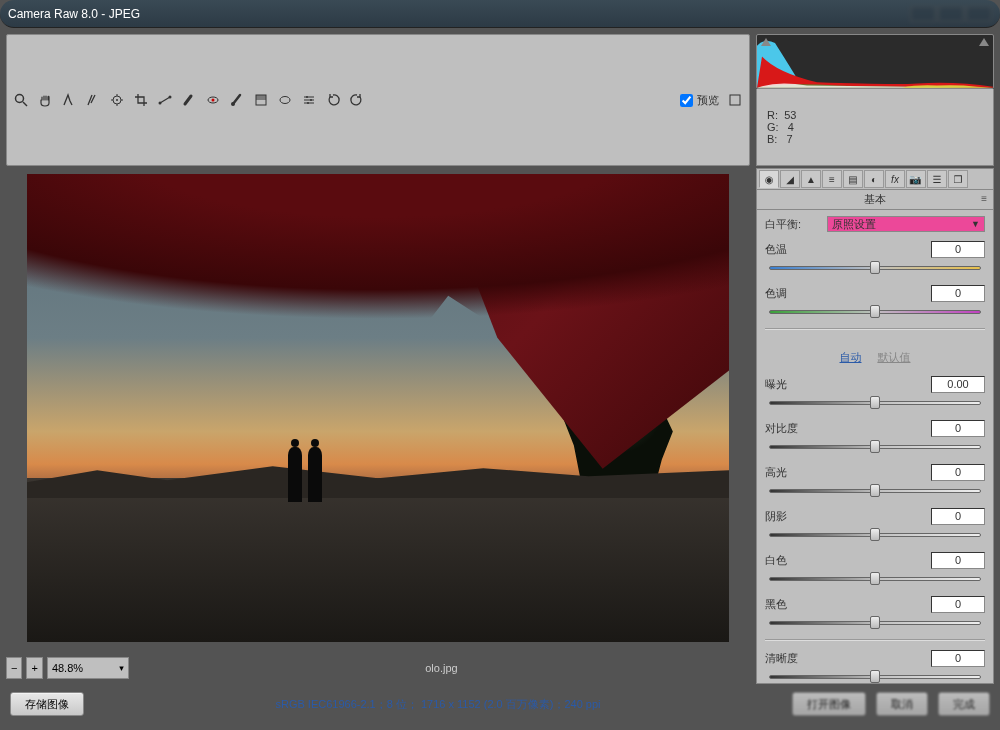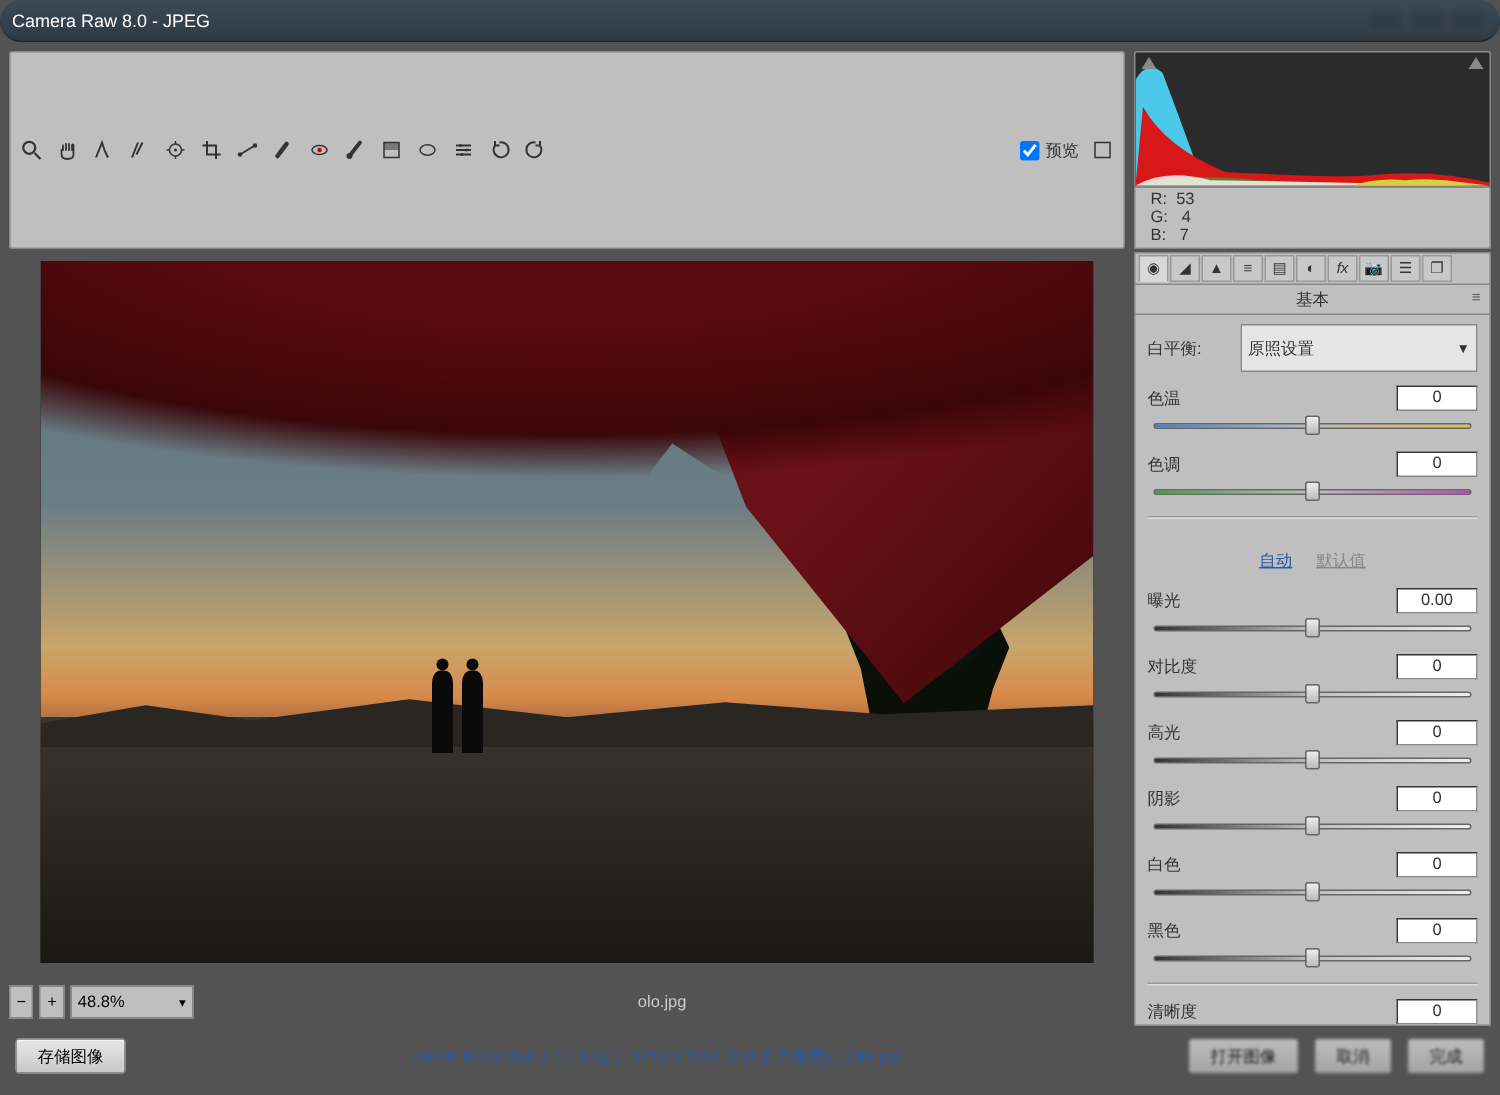--- a/index.html
+++ b/index.html
@@ -17,21 +17,21 @@
 .preview-check { display: flex; align-items: center; gap: 4px; font-size: 11px; color: #333; }
 .preview-check input { margin: 0; }
 
 .left-col { flex: 1; display: flex; flex-direction: column; }
 .right-col { width: 238px; display: flex; flex-direction: column; }
 
 .histo-box { height: 100px; background: #2b2b2b; border: 1px solid #888; border-radius: 2px; position: relative; overflow: hidden; }
 .histo-box .tri { position: absolute; width: 0; height: 0; top: 3px; border-left: 5px solid transparent; border-right: 5px solid transparent; border-bottom: 8px solid #888; }
 .histo-svg { width: 100%; height: 100%; }
 
-.rgb-readout { background: #bfbfbf; border: 1px solid #888; border-top: none; font-size: 11px; padding: 2px 10px; color: #333; line-height: 1.1; }
+.rgb-readout { background: #bfbfbf; border: 1px solid #888; border-top: none; font-size: 11px; padding: 20px 10px; color: #333; line-height: 1.1; }
 
 .main-row { display: flex; gap: 6px; flex: 1; margin-top: 2px; min-height: 0; }
 .preview-area { flex: 1; display: flex; flex-direction: column; background: #535353; }
 .image-wrap { flex: 1; display: flex; align-items: center; justify-content: center; background: #535353; }
 .photo { width: 100%; max-width: 702px; height: 468px; background: #1a1a1a; position: relative; overflow: hidden; }
 .sky { position:absolute; inset:0; background: linear-gradient(#5b707a 0%, #6c7e85 35%, #c9a56b 55%, #d88a4a 62%, #7a4a3a 70%, #2a2a2a 85%); }
 .fabric { position:absolute; top:0; left:0; right:0; height:65%; background: radial-gradient(ellipse 120% 80% at 50% -10%, #5a0b0f 30%, #3a0608 60%, transparent 72%); clip-path: polygon(0 0,100% 0,100% 45%, 80% 70%, 60% 40%, 45% 85%, 35% 50%, 25% 75%, 0 50%); }
 .fabric2 { position:absolute; top:0; right:0; width:60%; height:70%; background: linear-gradient(135deg,#4a0a0e,#6b1218,#3a0608); clip-path: polygon(30% 0,100% 0,100% 60%, 70% 90%, 45% 50%); }
 .rocks { position:absolute; bottom:0; left:0; right:0; height:35%; background: linear-gradient(#3a3530, #1a1815); }
 .rocks::before { content:""; position:absolute; top:-20px; left:0; right:0; height:40px; background: #2a2622; clip-path: polygon(0 60%,10% 30%,20% 55%,35% 20%,50% 50%,65% 25%,80% 45%,100% 30%,100% 100%,0 100%); }
@@ -57,21 +57,21 @@
 
 .row { display:flex; align-items:center; height:18px; }
 .rlabel { width:56px; white-space:nowrap; }
 .slider-row { margin-bottom:8px; }
 .slider-track { flex:1; height:10px; position:relative; margin:0 4px; }
 .slider-track .bar { position:absolute; left:0; right:0; top:4px; height:4px; border-radius:2px; background:#888; border:1px solid #666; }
 .slider-track .thumb { position:absolute; top:-1px; width:10px; height:13px; background:linear-gradient(#eee,#bbb); border:1px solid #666; border-radius:2px; transform:translateX(-50%); }
 .val-box { width:54px; height:17px; background:#fff; border:1px inset #888; text-align:center; font-size:11px; line-height:15px; }
 
 .wb-row { display:flex; align-items:center; gap:6px; margin-bottom:8px; }
-.wb-select { flex:1; height:32px; background:#e5e5e5; border:1px solid #888; font-size:11px; padding:0 4px; display:flex; align-items:center; justify-content:space-between; }
+.wb-select { flex:1; height:16px; background:#ec4899; border:1px solid #888; font-size:11px; padding:0 4px; display:flex; align-items:center; justify-content:space-between; }
 .wb-select .drop { font-size:9px; }
 
 .links-row { display:flex; justify-content:center; gap:16px; margin:6px 0 10px; font-size:11px; }
 .links-row span { color:#2a5aa8; text-decoration:underline; cursor:pointer;margin-top:12px; }
 .links-row span.def { color:#888; text-decoration:underline; }
 
 .hr { height:2px; border-top:1px solid #999; border-bottom:1px solid #ddd; margin:4px 0 8px; }
 
 .grad-temp .bar { background: linear-gradient(90deg,#3a7fd0,#bfbfbf,#e8c04a); }
 .grad-tint .bar { background: linear-gradient(90deg,#3aa03a,#bfbfbf,#c040c0); }

